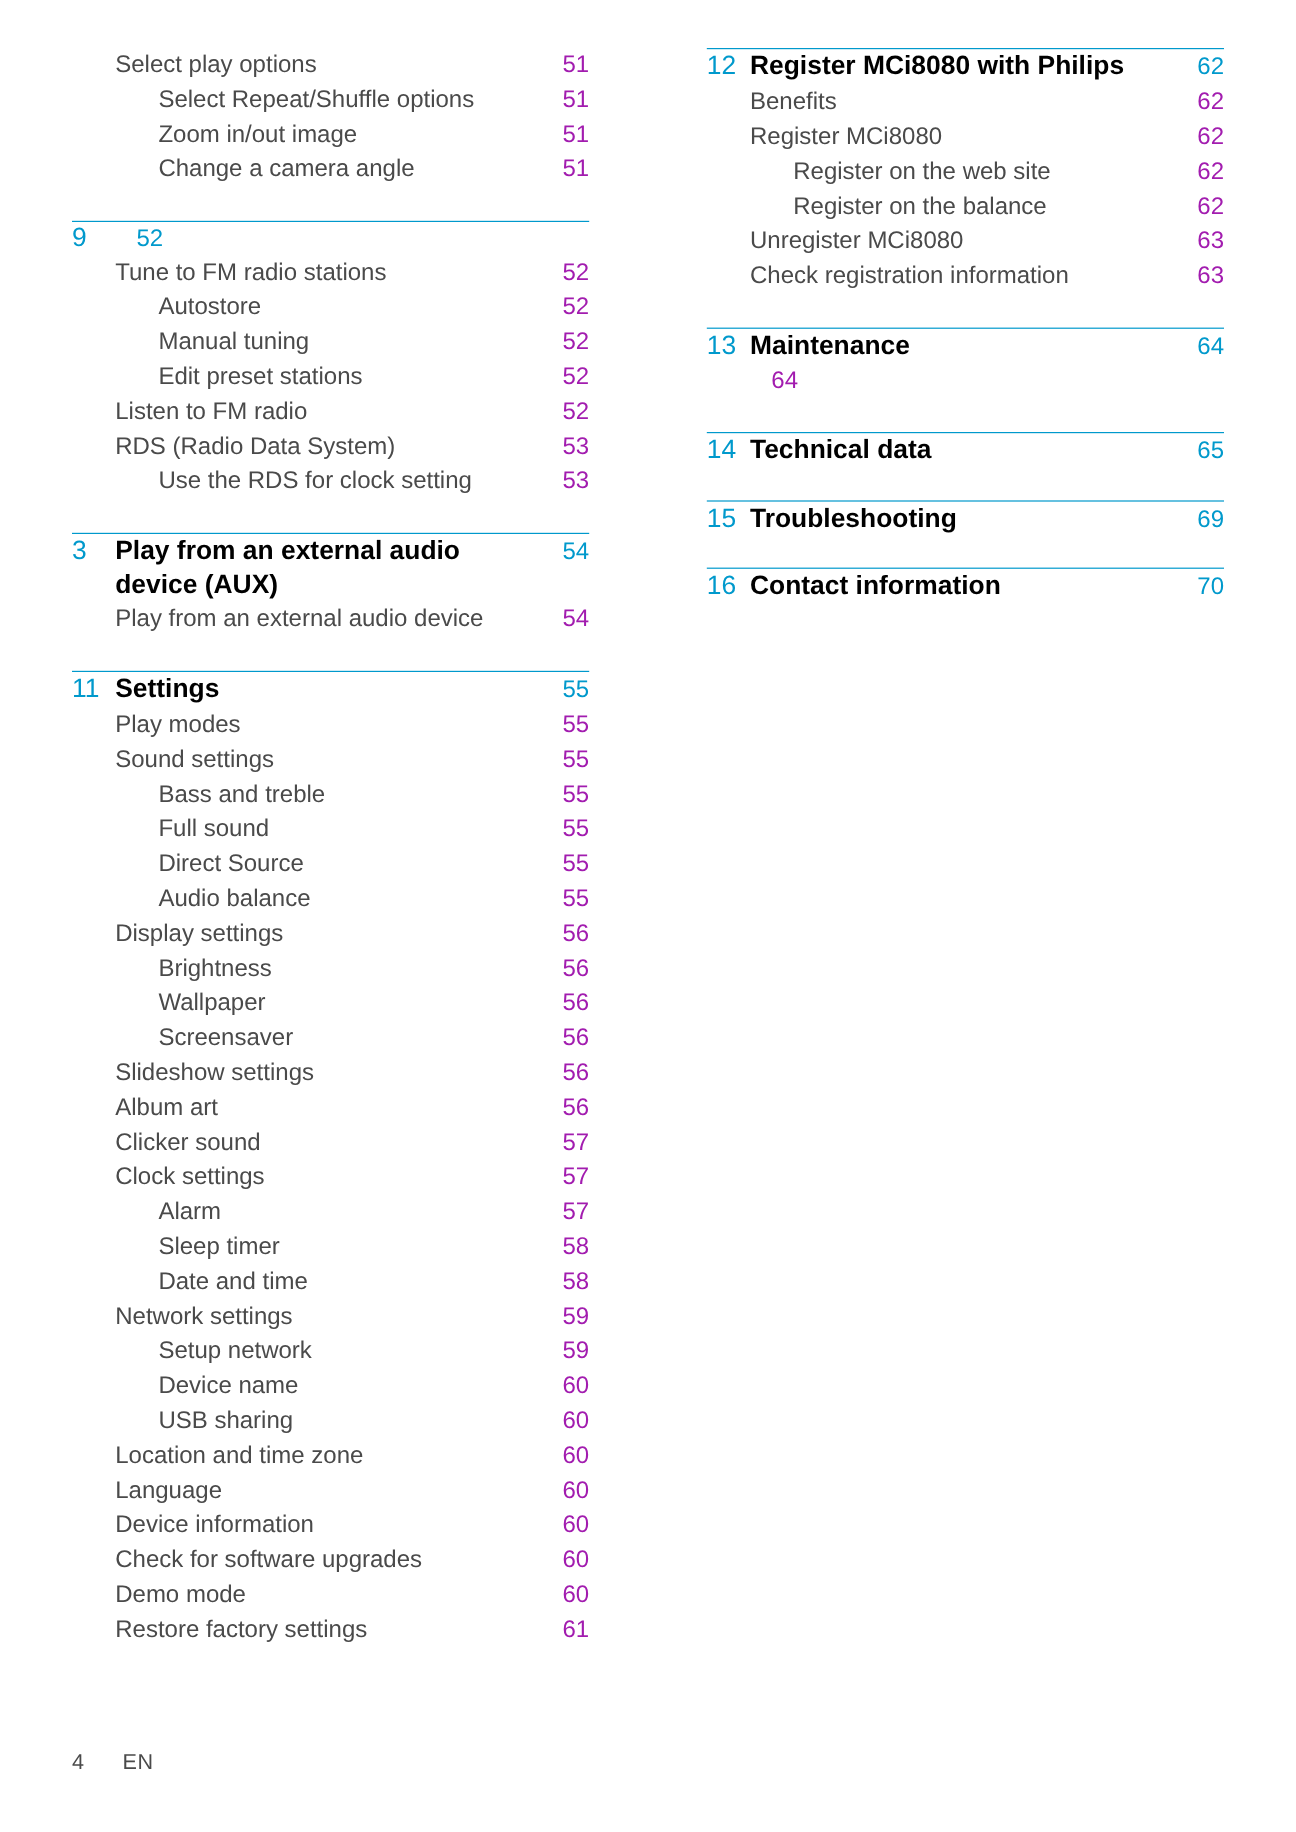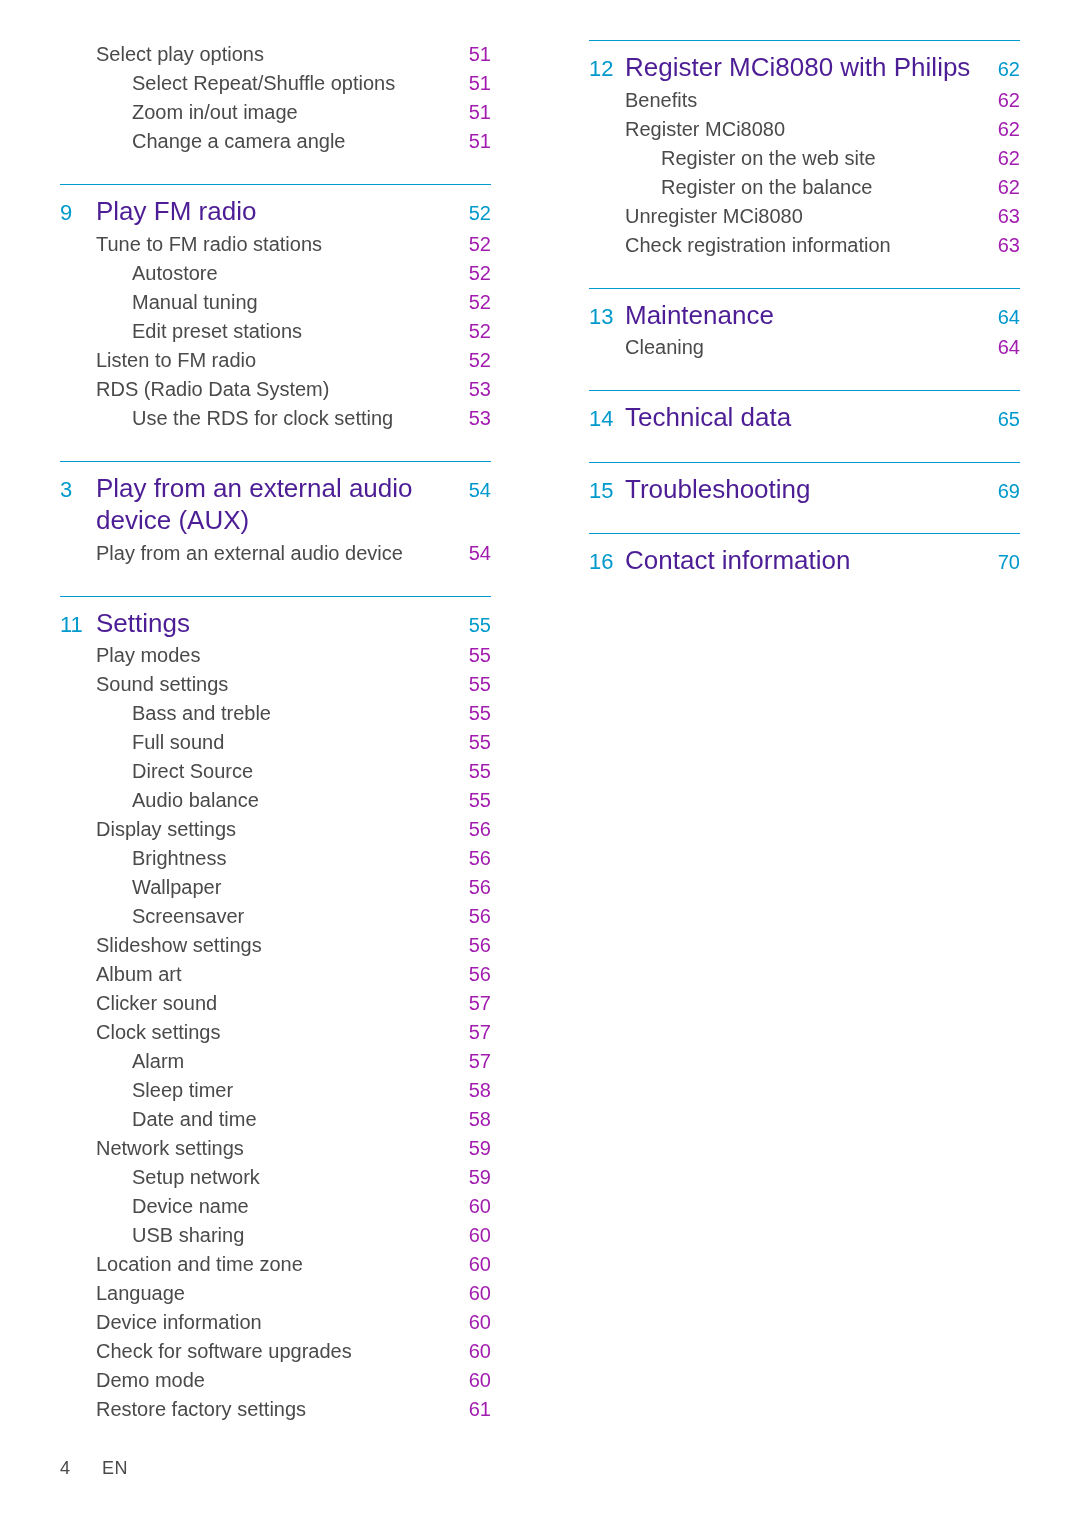--- a/index.html
+++ b/index.html
@@ -20,37 +20,36 @@
   .col {
     flex: 1;
     max-width: 450px;
   }
   .col-right { margin-left: 10px; }
   .section {
     margin-bottom: 28px;
   }
   .section-heading {
     border-top: 1.5px solid #0099cc;
-    padding-top: 10px;
     display: flex;
     align-items: baseline;
     margin-bottom: 2px;
   }
   .sec-num {
     width: 36px;
     color: #0099cc;
     font-size: 22px;
     font-weight: 400;
     flex-shrink: 0;
   }
   .sec-title {
     flex: 1;
-    color: #4c1d95;
-    font-size: 26px;
-    font-weight: 400;
+    color: #000000;
+    font-size: 22px;
+    font-weight: 700;
     line-height: 1.25;
   }
   .sec-page {
     color: #0099cc;
     font-size: 20px;
     font-weight: 300;
     width: 40px;
     text-align: right;
   }
   .row {
@@ -103,21 +102,20 @@
         </div>
         <div class="row">
           <div class="gutter"></div>
           <div class="label indent1">Change a camera angle</div>
           <div class="pnum">51</div>
         </div>
       </div>
       <div class="section">
         <div class="section-heading">
           <div class="sec-num">9</div>
-          <div class="sec-title">Play FM radio</div>
           <div class="sec-page">52</div>
         </div>
         <div class="row">
           <div class="gutter"></div>
           <div class="label">Tune to FM radio stations</div>
           <div class="pnum">52</div>
         </div>
         <div class="row">
           <div class="gutter"></div>
           <div class="label indent1">Autostore</div>
@@ -343,21 +341,20 @@
         </div>
       </div>
       <div class="section">
         <div class="section-heading">
           <div class="sec-num">13</div>
           <div class="sec-title">Maintenance</div>
           <div class="sec-page">64</div>
         </div>
         <div class="row">
           <div class="gutter"></div>
-          <div class="label">Cleaning</div>
           <div class="pnum">64</div>
         </div>
       </div>
       <div class="section">
         <div class="section-heading">
           <div class="sec-num">14</div>
           <div class="sec-title">Technical data</div>
           <div class="sec-page">65</div>
         </div>
       </div>

